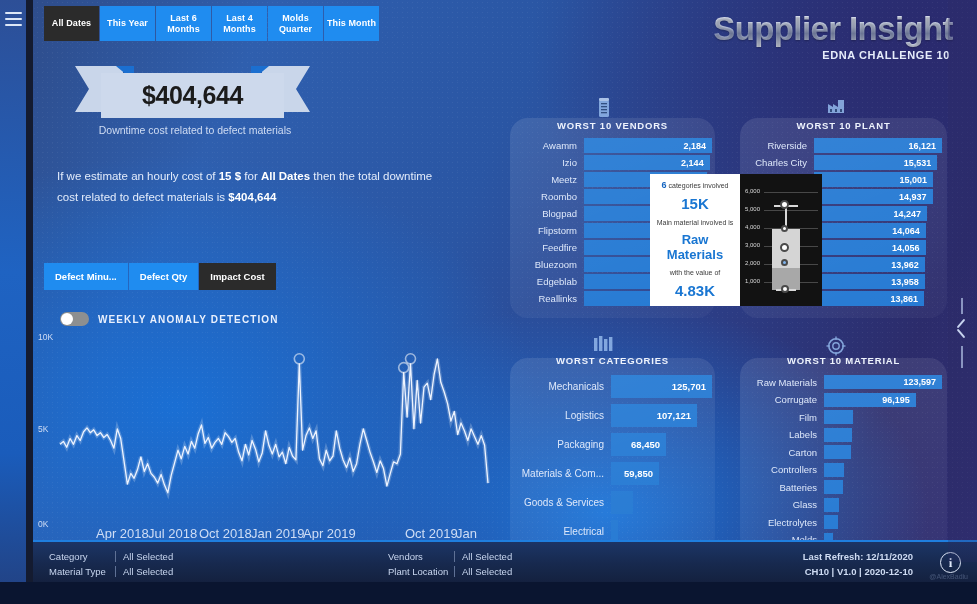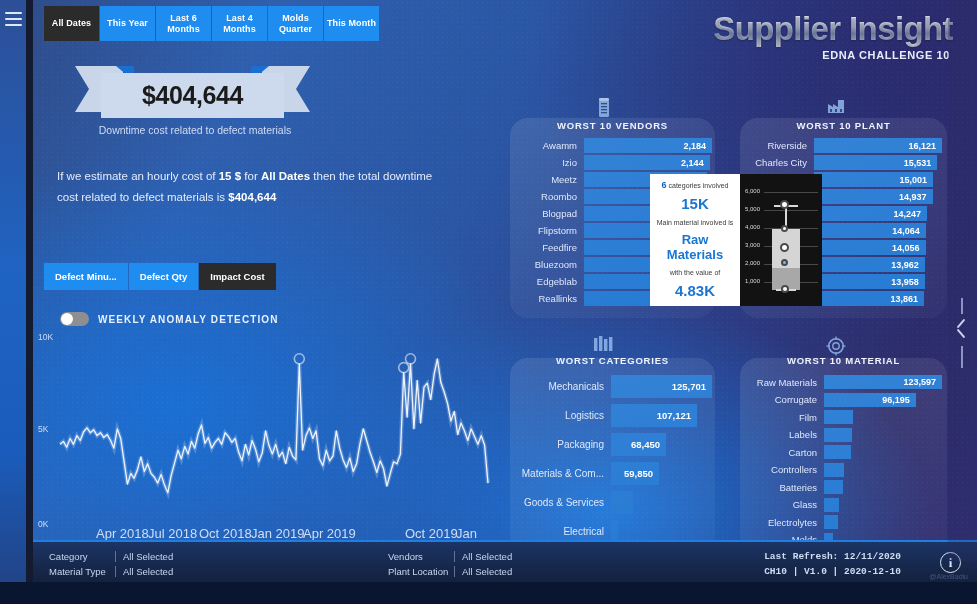--- a/index.html
+++ b/index.html
@@ -164,21 +164,21 @@
   }
   
   .botbar {
     position: absolute; left: 33px; right: 0; bottom: 0; height: 42px; z-index: 30;
     background: linear-gradient(180deg,#1c3566 0%, #17294e 55%, #14213f 100%);
     border-top: 2px solid #1f7fe0;
   }
   .filtgrp { position: absolute; font-size: 9.5px; color: #c8d6ef; line-height: 15px; top: 7px; }
   .filtgrp .k { display: inline-block; width: 66px; }
   .filtgrp .sep { border-left: 1px solid #5f7195; padding-left: 7px; }
-  .refresh { position: absolute; right: 76px; top: 7px; text-align: left; font-size: 9.5px; color: #cfdcf3; font-weight: 700; line-height: 15px; font-family: Liberation Mono, monospace; }
+  .refresh { position: absolute; right: 64px; top: 7px; text-align: right; font-size: 9.5px; color: #cfdcf3; font-weight: 700; line-height: 15px; }
   .info-ic {
     position: absolute; right: 16px; top: 10px; width: 21px; height: 21px; border-radius: 50%;
     border: 1.6px solid #dfe8f8; color: #dfe8f8; font-size: 13px; font-weight: 700;
     display: flex; align-items: center; justify-content: center; cursor: pointer; font-family: "Liberation Serif", serif;
   }
   .watermark { position: absolute; right: 9px; bottom: 2px; font-size: 7px; color: rgba(180,200,235,.30); }
 </style>
 </head>
 <body>
 

